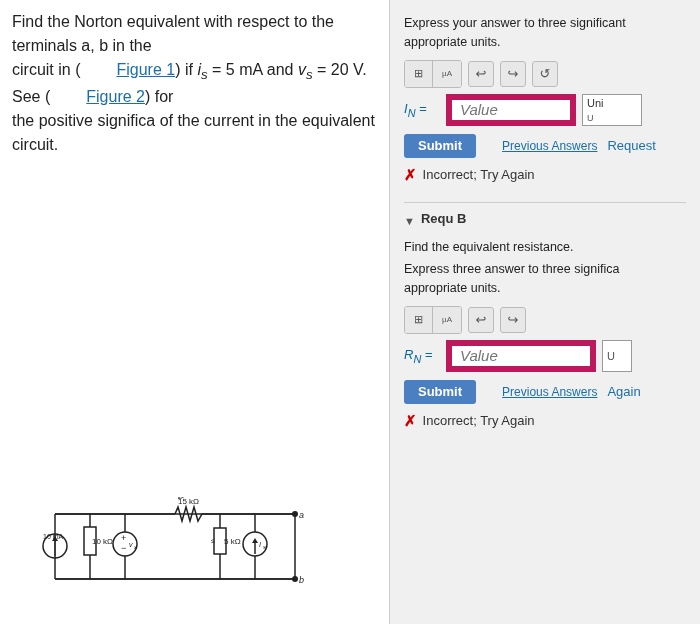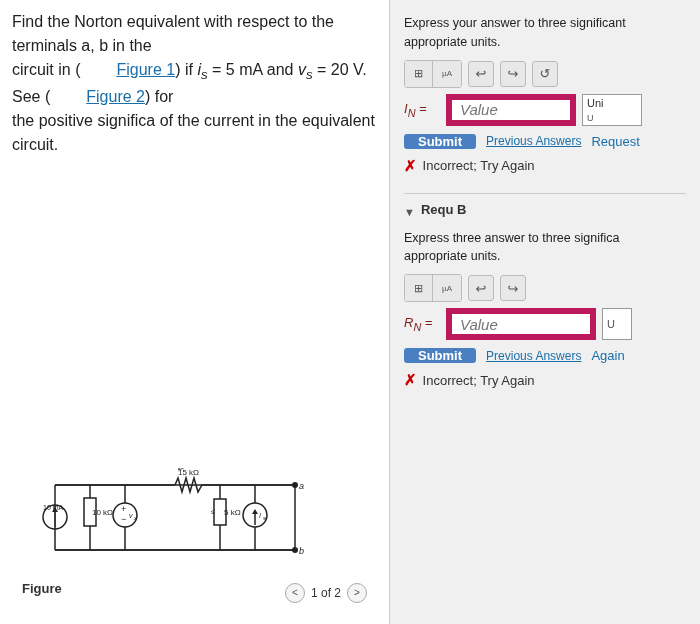--- a/index.html
+++ b/index.html
@@ -165,21 +165,21 @@
     
     .answer-row {
       display: flex;
       align-items: center;
       gap: 6px;
       margin-bottom: 8px;
     }
 
     .answer-label {
       font-size: 13px;
-      color: #7f1d1d;
+      color: #0369a1;
       white-space: nowrap;
       min-width: 36px;
       font-style: italic;
     }
 
     .answer-input {
       height: 32px;
       width: 130px;
       border: 6px solid #be185d;
       background: #fff;
@@ -191,36 +191,37 @@
 
     
     .submit-row {
       display: flex;
       align-items: center;
       gap: 10px;
       margin-bottom: 8px;
     }
 
     .submit-btn {
-      height: 15px;
+      height: 24px;
       padding: 0 14px;
       background: #4a7fc1;
       color: #fff;
       border: none;
       border-radius: 3px;
       font-size: 13px;
       cursor: pointer;
       font-weight: bold;
     }
 
     .prev-answers-link {
       color: #1a6faa;
       font-size: 12px;
       text-decoration: underline;
       cursor: pointer;
+      margin-left: 16px;
     }
 
     .request-link {
       color: #1a6faa;
       font-size: 13px;
       cursor: pointer;
     }
 
     
     .status-row {
@@ -348,36 +349,20 @@
 
         <line x1="185" y1="30" x2="220" y2="30" stroke="#222" stroke-width="1.5"></line>
         <line x1="220" y1="30" x2="260" y2="30" stroke="#222" stroke-width="1.5"></line>
 
         <line x1="20" y1="95" x2="185" y2="95" stroke="#222" stroke-width="1.5"></line>
         <line x1="185" y1="95" x2="220" y2="95" stroke="#222" stroke-width="1.5"></line>
         <line x1="220" y1="95" x2="260" y2="95" stroke="#222" stroke-width="1.5"></line>
       </svg>
     </div>
 
-    <div style="display:flex; align-items:center; justify-content:space-between; width:100%; padding: 0 10px; margin-top:6px;">
-      <span class="figure-label">Figure</span>
-      <div class="pagination" style="position:static; transform:none;">
-        <div class="pagination-arrow">
-          <span>&lt;</span>
-        </div>
-        <span>
-          <span>1</span>
-          <span> of </span>
-          <span>2</span>
-        </span>
-        <div class="pagination-arrow">
-          <span>&gt;</span>
-        </div>
-      </div>
-    </div>
   </div>
 </div>
 
 <div class="right-panel">
 
   <div>
     <div class="instruction-text">
       <span>Express your answer to three significant</span>
       <br>
       <span>appropriate units.</span>
@@ -427,20 +412,21 @@
   </div>
 
   <hr class="divider">
 
   <div>
     <div class="part-b-header">
       <span class="collapse-arrow">▼</span>
       <span class="part-header">Requ B</span>
     </div>
 
+    <div class="instruction-text">Find the equivalent resistance.</div>
     <div class="instruction-text">
       <span>Express three answer to three significa</span>
       <br>
       <span>appropriate units.</span>
     </div>
 
     <div class="toolbar">
       <div class="toolbar-icon-group">
         <div class="toolbar-icon">
           <span style="font-size:11px;">⊞</span>

